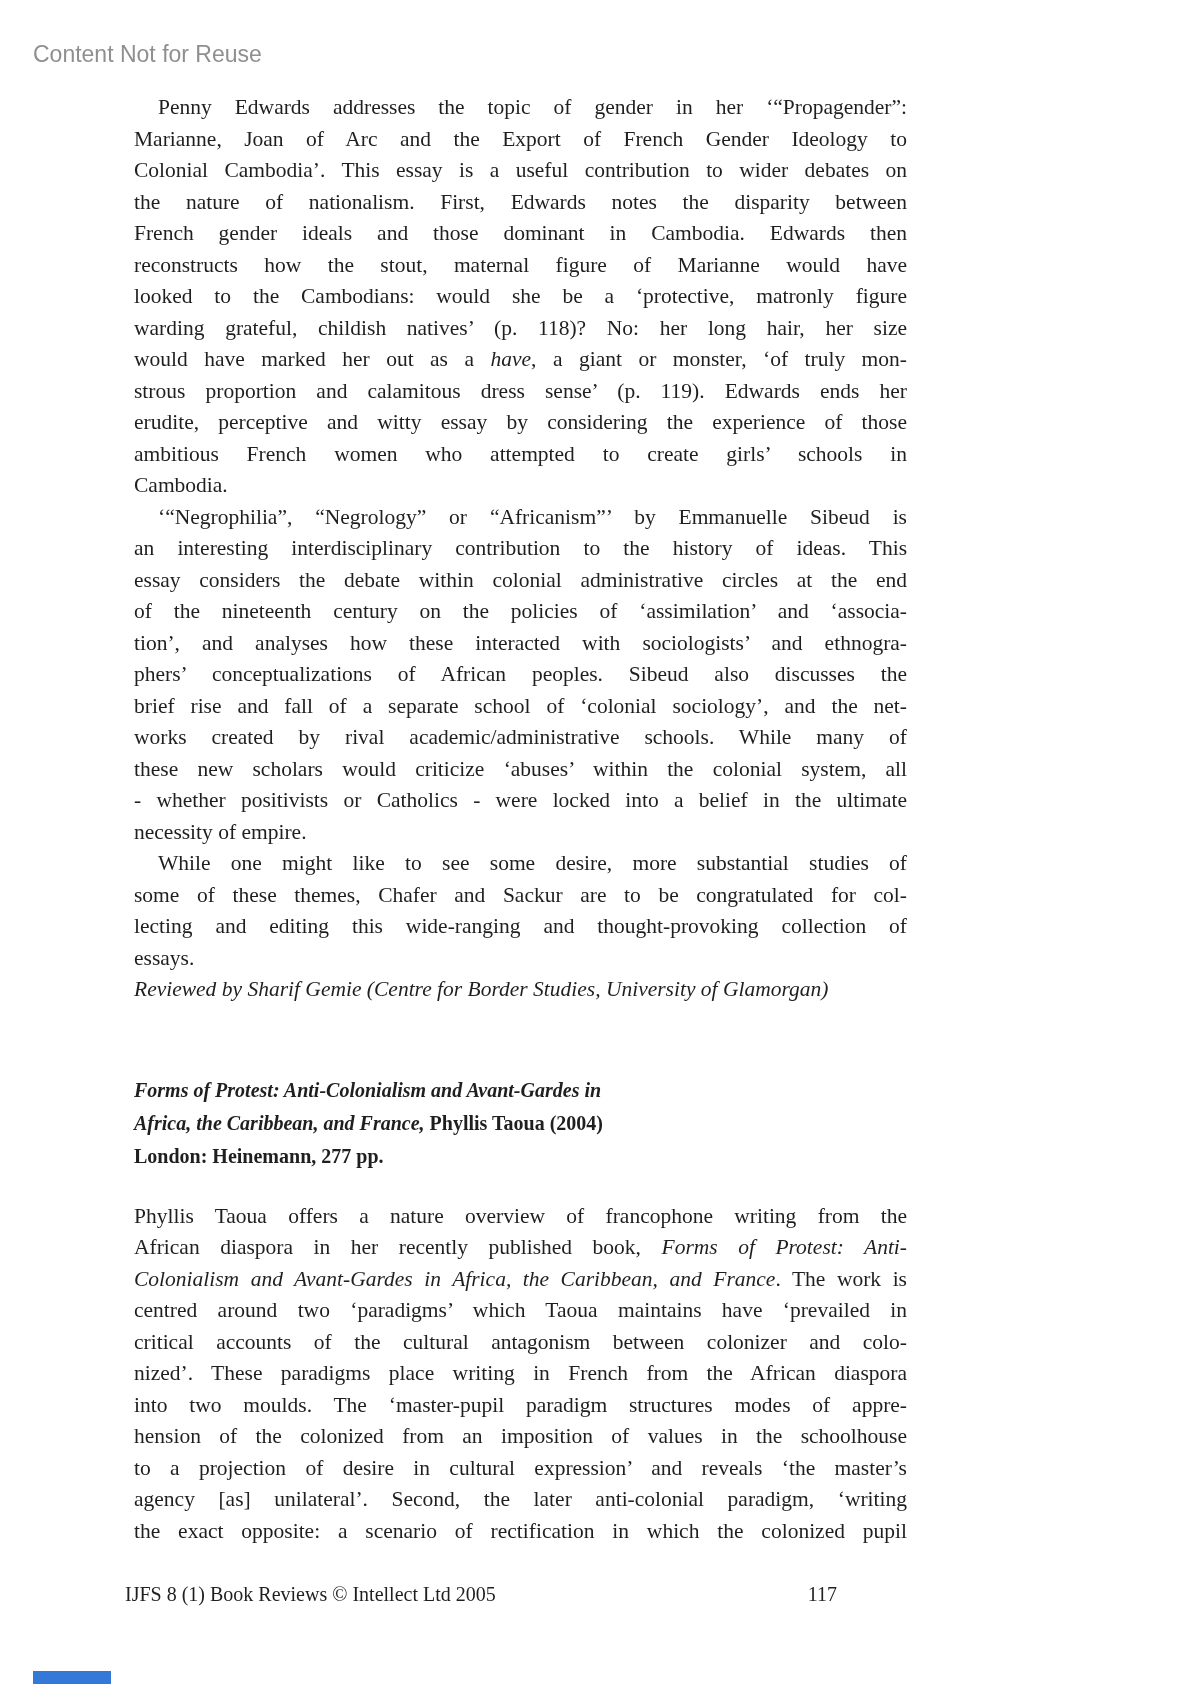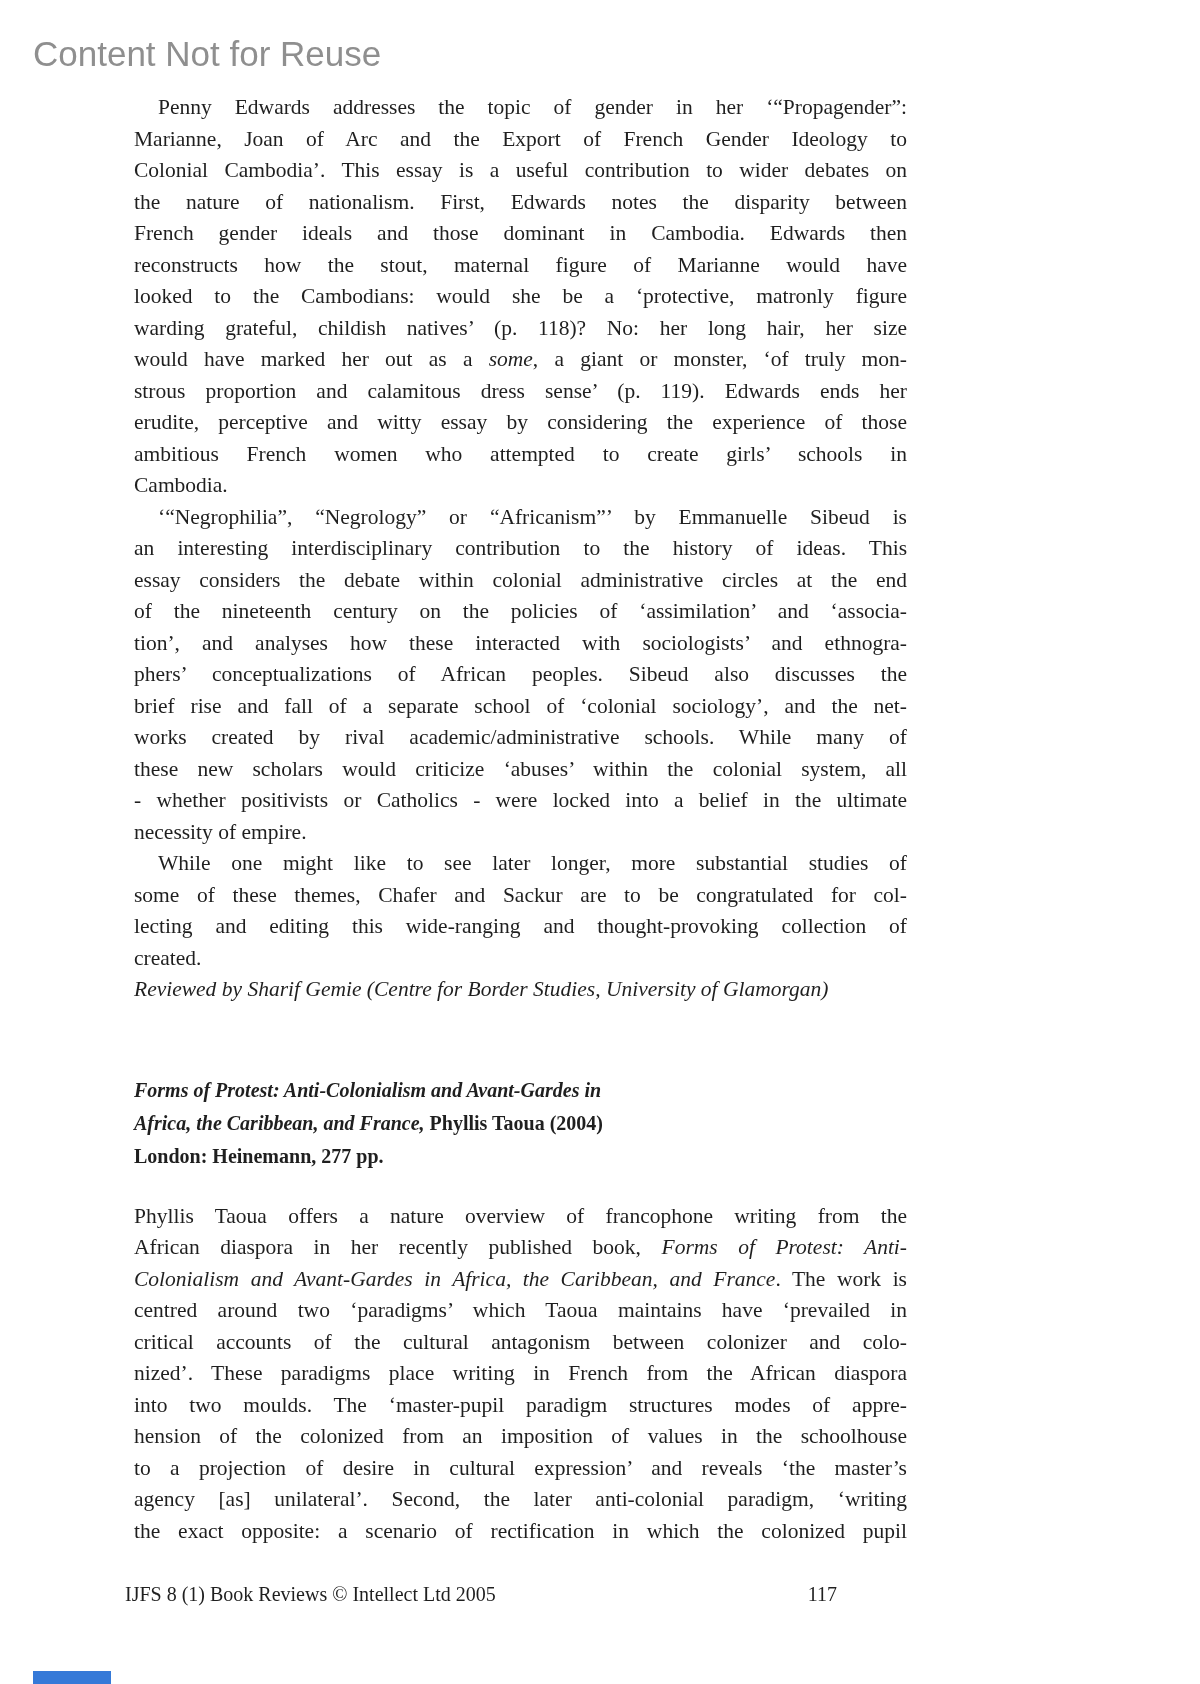--- a/index.html
+++ b/index.html
@@ -12,21 +12,21 @@
     overflow: hidden;
     font-family: "Liberation Serif", serif;
     color: #1f1f1f;
   }
   .page { position: absolute; inset: 0; }
   .watermark {
     position: absolute;
     left: 33px;
     top: 34px;
     font-family: "Liberation Sans", sans-serif;
-    font-size: 35px;
+    font-size: 23px;
     line-height: 40px;
     color: #8f8f8f;
     font-weight: 400;
   }
   .text-col {
     position: absolute;
     left: 134px;
     top: 92px;
     width: 773px;
     font-size: 21.5px;
@@ -82,21 +82,21 @@
 
     <p class="para">
       <span class="line indent">Penny Edwards addresses the topic of gender in her ‘“Propagender”:</span>
       <span class="line">Marianne, Joan of Arc and the Export of French Gender Ideology to</span>
       <span class="line">Colonial Cambodia’. This essay is a useful contribution to wider debates on</span>
       <span class="line">the nature of nationalism. First, Edwards notes the disparity between</span>
       <span class="line">French gender ideals and those dominant in Cambodia. Edwards then</span>
       <span class="line">reconstructs how the stout, maternal figure of Marianne would have</span>
       <span class="line">looked to the Cambodians: would she be a ‘protective, matronly figure</span>
       <span class="line">warding grateful, childish natives’ (p. 118)? No: her long hair, her size</span>
-      <span class="line"><span>would have marked her out as a </span><i>some</i><span>, a giant or monster, ‘of truly mon-</span></span>
+      <span class="line"><span>would have marked her out as a </span><i>have</i><span>, a giant or monster, ‘of truly mon-</span></span>
       <span class="line">strous proportion and calamitous dress sense’ (p. 119). Edwards ends her</span>
       <span class="line">erudite, perceptive and witty essay by considering the experience of those</span>
       <span class="line">ambitious French women who attempted to create girls’ schools in</span>
       <span class="line plain">Cambodia.</span>
     </p>
 
     <p class="para">
       <span class="line indent">‘“Negrophilia”, “Negrology” or “Africanism”’ by Emmanuelle Sibeud is</span>
       <span class="line">an interesting interdisciplinary contribution to the history of ideas. This</span>
       <span class="line">essay considers the debate within colonial administrative circles at the end</span>
@@ -104,24 +104,24 @@
       <span class="line">tion’, and analyses how these interacted with sociologists’ and ethnogra-</span>
       <span class="line">phers’ conceptualizations of African peoples. Sibeud also discusses the</span>
       <span class="line">brief rise and fall of a separate school of ‘colonial sociology’, and the net-</span>
       <span class="line">works created by rival academic/administrative schools. While many of</span>
       <span class="line">these new scholars would criticize ‘abuses’ within the colonial system, all</span>
       <span class="line">- whether positivists or Catholics - were locked into a belief in the ultimate</span>
       <span class="line plain">necessity of empire.</span>
     </p>
 
     <p class="para">
-      <span class="line indent">While one might like to see later longer, more substantial studies of</span>
+      <span class="line indent">While one might like to see some desire, more substantial studies of</span>
       <span class="line">some of these themes, Chafer and Sackur are to be congratulated for col-</span>
       <span class="line">lecting and editing this wide-ranging and thought-provoking collection of</span>
-      <span class="line plain">created.</span>
+      <span class="line plain">essays.</span>
     </p>
 
     <p class="para reviewer">
       <span class="line plain">Reviewed by Sharif Gemie (Centre for Border Studies, University of Glamorgan)</span>
     </p>
 
     <h2 class="heading">
       <span class="hline"><i class="bt">Forms of Protest: Anti-Colonialism and Avant-Gardes in</i></span>
       <span class="hline"><i class="bt">Africa, the Caribbean, and France,</i><b class="author"> Phyllis Taoua (2004)</b></span>
       <span class="hline normal">London: Heinemann, 277 pp.</span>

